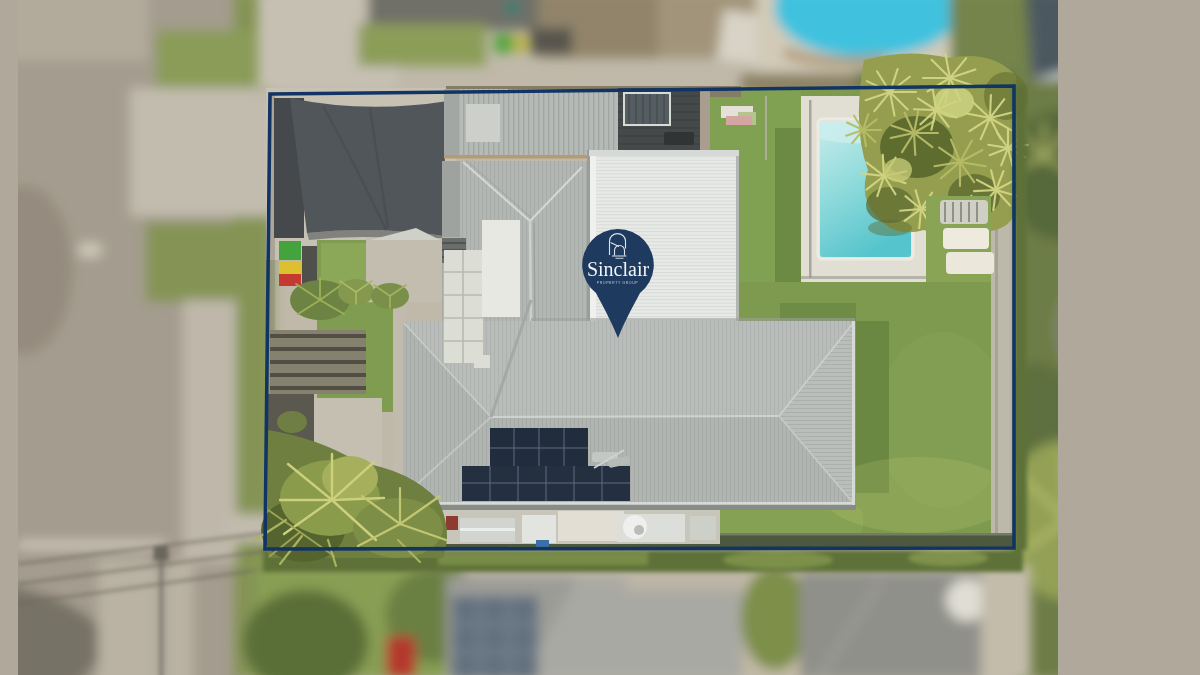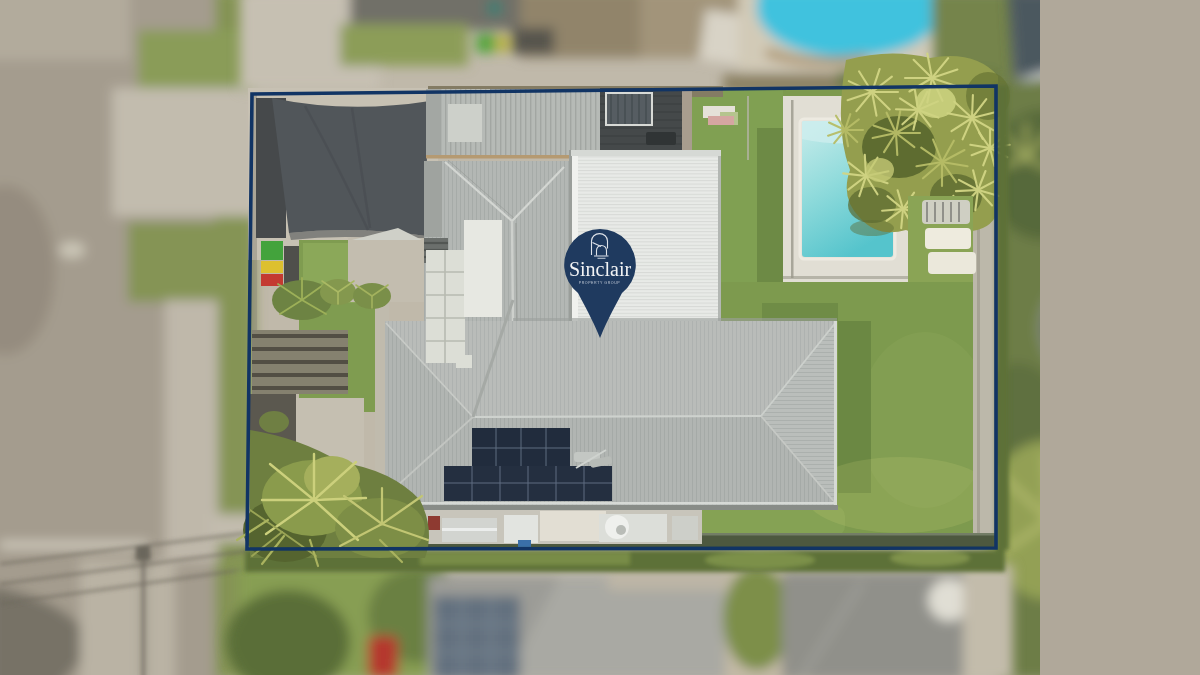--- a/index.html
+++ b/index.html
@@ -1,16 +1,16 @@
 <!DOCTYPE html>
 <html><head>
 <meta charset="utf-8">
 <style>
   html,body{margin:0;padding:0;background:#b0a89a;}
-  #stage{width:1040px;height:675px;position:relative;overflow:hidden;font-family:"Liberation Sans",sans-serif;}
+  #stage{width:1040px;height:675px;position:relative;overflow:hidden;font-family:"Liberation Sans",sans-serif;margin-left:18px;}
 </style>
 </head>
 <body>
 <div id="stage">
 <svg width="1200" height="675" viewBox="0 0 1200 675">
 <defs>
   <filter id="b6" x="-15%" y="-15%" width="130%" height="130%">
           <feGaussianBlur stdDeviation="6"></feGaussianBlur>
         </filter>
   <filter id="b3" x="-20%" y="-20%" width="140%" height="140%">

